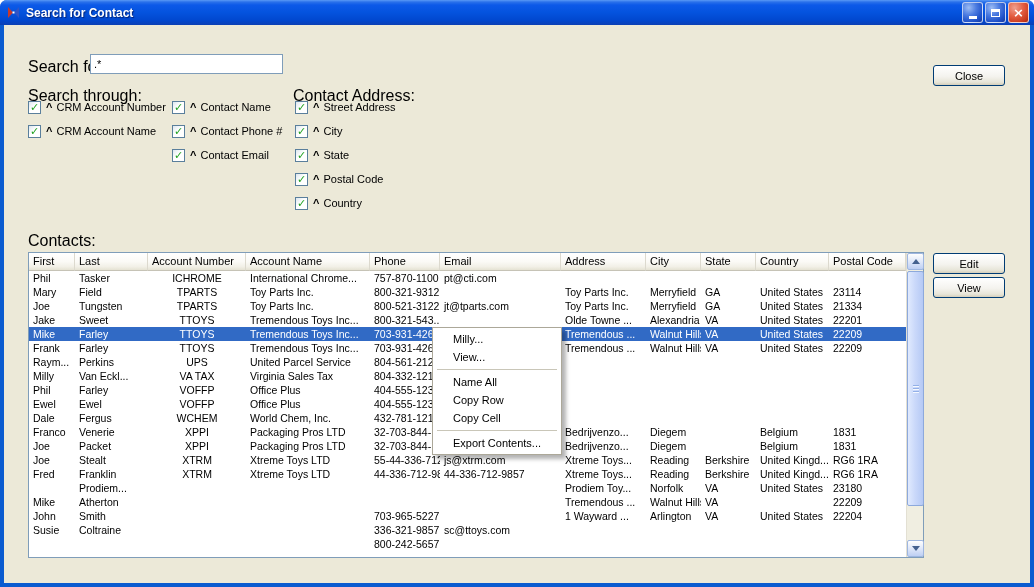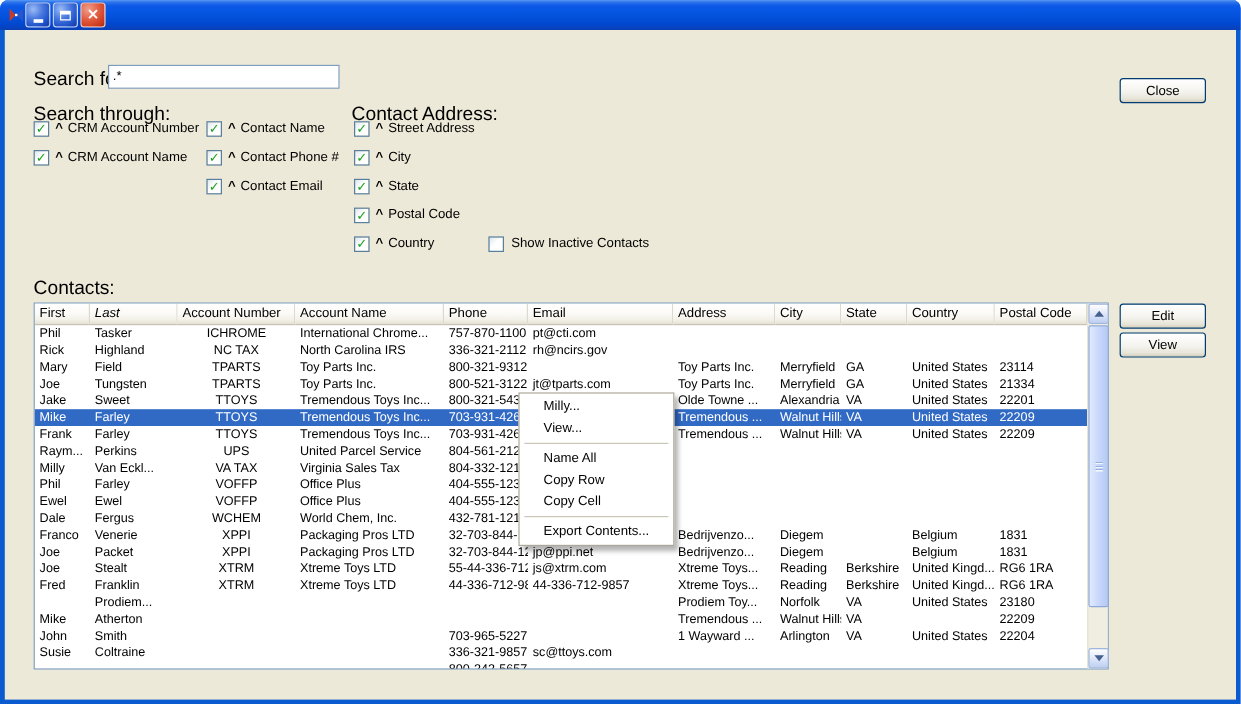--- a/index.html
+++ b/index.html
@@ -102,20 +102,21 @@
 
 <div class="window">
   <div class="titlebar">
     <span class="app-icon">
       <svg width="15" height="15" viewBox="0 0 15 15" aria-hidden="true">
         <path d="M2 2 L7 7.5 L2 13 Z" fill="#C5392E"></path>
         <path d="M13 2 L8 7.5 L13 13 Z" fill="#2F54C5"></path>
         <rect x="6.5" y="6.5" width="2" height="2" fill="#FFFFFF"></rect>
       </svg>
     </span>
+    <span class="title">Search for Contact</span>
     <span class="winbtns">
       <button class="winbtn min">
           <span class="glyph-min"></span>
         </button>
       <button class="winbtn max">
           <span class="glyph-max"></span>
         </button>
       <button class="winbtn closew">
           <span class="glyph-x">×</span>
         </button>
@@ -179,34 +180,28 @@
           <span class="cbbox">✓</span>
           <span class="caret">^</span>
           <span class="cbtext">Postal Code</span>
         </div>
         <div class="cb">
           <span class="cbbox">✓</span>
           <span class="caret">^</span>
           <span class="cbtext">Country</span>
         </div>
       </div>
-    <div id="cb-inactive">
-        <div class="cb nocaret">
-          <span class="cbbox"></span>
-          <span class="cbtext">Show Inactive Contacts</span>
-        </div>
-      </div>
 
     <span class="lbl" id="lbl-contacts">Contacts:</span>
 
     <div id="table">
       <div id="grid">
         <div id="grid-header">
             <div class="hcell" style="width: 46px;">First</div>
-            <div class="hcell" style="width: 73px; font-style: italic;">Last</div>
+            <div class="hcell" style="width: 73px;">Last</div>
             <div class="hcell" style="width: 98px;">Account Number</div>
             <div class="hcell" style="width: 124px;">Account Name</div>
             <div class="hcell" style="width: 70px;">Phone</div>
             <div class="hcell" style="width: 121px;">Email</div>
             <div class="hcell" style="width: 85px;">Address</div>
             <div class="hcell" style="width: 55px;">City</div>
             <div class="hcell" style="width: 55px;">State</div>
             <div class="hcell" style="width: 73px;">Country</div>
             <div class="hcell" style="width: 77px;">Postal Code</div>
           </div>
@@ -218,33 +213,20 @@
               <div class="tcell" style="width: 124px;">International Chrome...</div>
               <div class="tcell" style="width: 70px;">757-870-1100</div>
               <div class="tcell" style="width: 121px;">pt@cti.com</div>
               <div class="tcell" style="width: 85px;"></div>
               <div class="tcell" style="width: 55px;"></div>
               <div class="tcell" style="width: 55px;"></div>
               <div class="tcell" style="width: 73px;"></div>
               <div class="tcell" style="width: 77px;"></div>
             </div>
             <div class="trow">
-              <div class="tcell" style="width: 46px;">Rick</div>
-              <div class="tcell" style="width: 73px;">Highland</div>
-              <div class="tcell center" style="width: 98px;">NC TAX</div>
-              <div class="tcell" style="width: 124px;">North Carolina IRS</div>
-              <div class="tcell" style="width: 70px;">336-321-2112</div>
-              <div class="tcell" style="width: 121px;">rh@ncirs.gov</div>
-              <div class="tcell" style="width: 85px;"></div>
-              <div class="tcell" style="width: 55px;"></div>
-              <div class="tcell" style="width: 55px;"></div>
-              <div class="tcell" style="width: 73px;"></div>
-              <div class="tcell" style="width: 77px;"></div>
-            </div>
-            <div class="trow">
               <div class="tcell" style="width: 46px;">Mary</div>
               <div class="tcell" style="width: 73px;">Field</div>
               <div class="tcell center" style="width: 98px;">TPARTS</div>
               <div class="tcell" style="width: 124px;">Toy Parts Inc.</div>
               <div class="tcell" style="width: 70px;">800-321-9312</div>
               <div class="tcell" style="width: 121px;"></div>
               <div class="tcell" style="width: 85px;">Toy Parts Inc.</div>
               <div class="tcell" style="width: 55px;">Merryfield</div>
               <div class="tcell" style="width: 55px;">GA</div>
               <div class="tcell" style="width: 73px;">United States</div>

